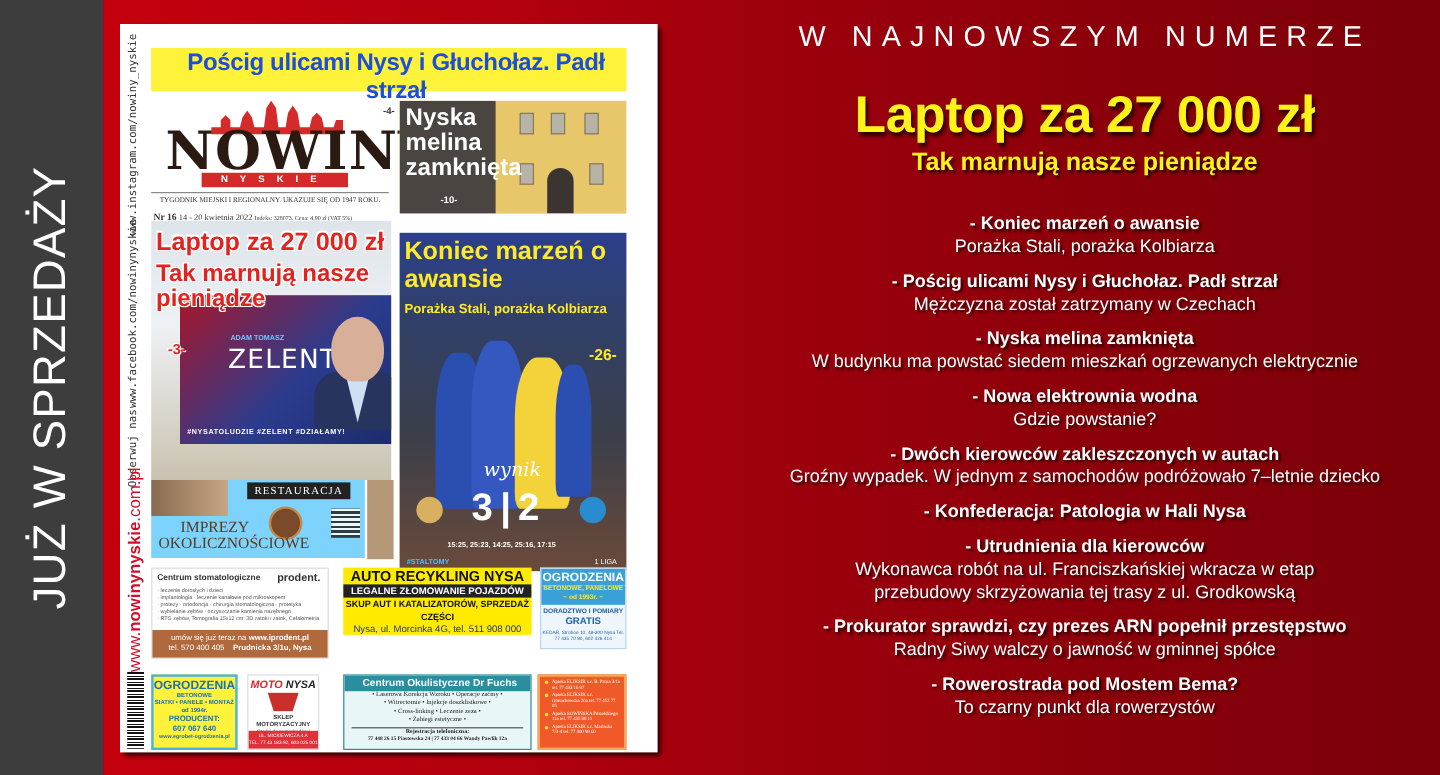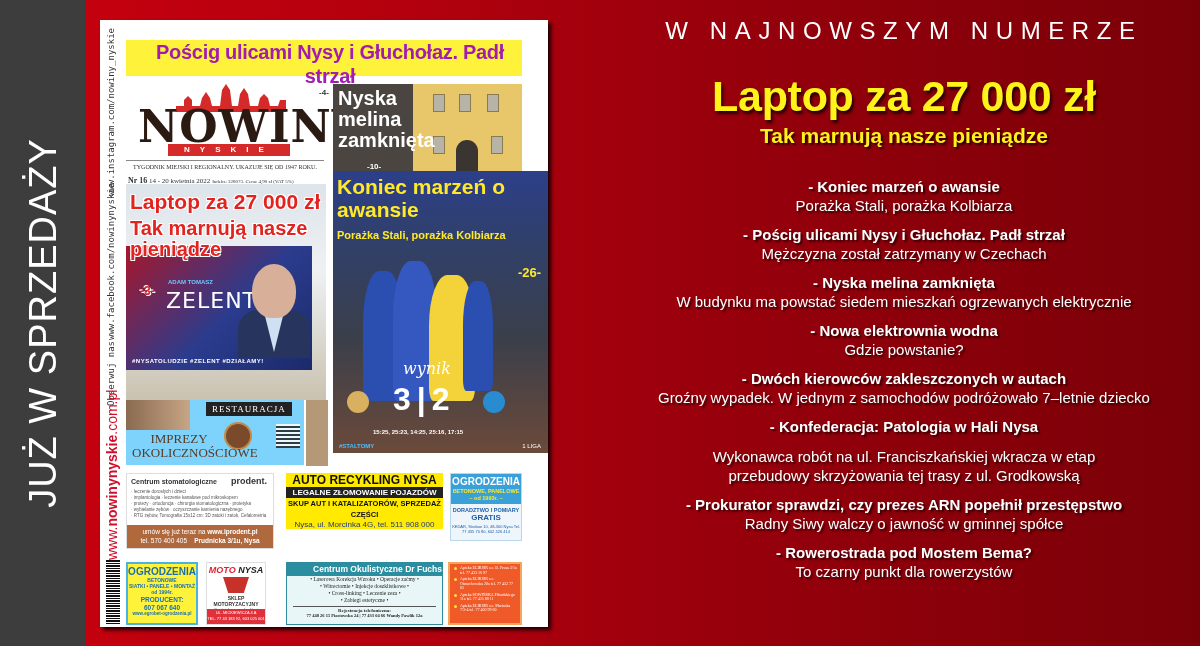--- a/index.html
+++ b/index.html
@@ -31,21 +31,21 @@
     position: absolute; white-space: nowrap; transform-origin: left top; transform: rotate(-90deg);
     font-size: 9px; color: #333; font-family: "DejaVu Sans Mono", monospace;
   }
   .side-web { color: #d0102a !important; font-family: "Liberation Sans", sans-serif !important; font-size: 14px !important; font-weight: 400; }
   .side-web b { font-weight: 700; }
 
   .top-banner {
     position: absolute; left: 26px; top: 20px; width: 396px; height: 36px; background: #fff23a;
     text-align: center;
   }
-  .top-banner .t { font-family: "Liberation Sans Narrow", "Liberation Sans", sans-serif; font-weight: 700; font-size: 20px; color: #a21caf; line-height: 24px; letter-spacing: -0.3px; margin-left: 12px; }
+  .top-banner .t { font-family: "Liberation Sans Narrow", "Liberation Sans", sans-serif; font-weight: 700; font-size: 20px; color: #1d4ed8; line-height: 24px; letter-spacing: -0.3px; margin-left: 12px; }
   .top-banner .p { font-size: 8px; font-weight: 700; color: #333; line-height: 9px; }
 
   .masthead { position: absolute; left: 26px; top: 64px; width: 200px; height: 112px; }
   .skyline { position: absolute; left: 50px; top: 0; width: 110px; height: 28px; }
   .mast-title {
     position: absolute; left: 12px; top: 18px; width: 180px; text-align: center;
     font-family: "DejaVu Serif", serif; font-weight: 700; font-size: 44px; color: #2a1a12; letter-spacing: 1px; line-height: 50px;
   }
   .mast-sub {
     position: absolute; left: 42px; top: 60px; width: 122px; height: 12px; background: #d42a2a;
@@ -57,36 +57,36 @@
   .mast-issue b { font-size: 8px; }
 
   .melina { position: absolute; left: 233px; top: 64px; width: 189px; height: 94px; background: #e8c66a; overflow: hidden; }
   .melina .dark { position: absolute; left: 0; top: 0; width: 80px; height: 94px; background: #4a4540; }
   .melina .win { position: absolute; width: 12px; height: 18px; background: #b7b3a6; border: 1px solid #8a7a50; }
   .melina .door { position: absolute; left: 123px; top: 56px; width: 22px; height: 38px; background: #3a3530; border-radius: 11px 11px 0 0; }
   .melina .t { position: absolute; left: 5px; top: 4px; font-family: "Liberation Sans Narrow", "Liberation Sans", sans-serif; font-weight: 700; font-size: 20px; line-height: 21px; color: #fff; }
   .melina .p { position: absolute; left: 34px; top: 78px; font-size: 8px; color: #fff; font-weight: 700; }
 
   .laptop { position: absolute; left: 26px; top: 164px; width: 200px; height: 216px; background: linear-gradient(180deg,#dde4ea 0%,#eef1f4 40%,#c9c2b0 100%); overflow: hidden; }
-  .billboard { position: absolute; left: 0; top: 62px; width: 186px; height: 124px; background: linear-gradient(135deg,#a8162a 0%,#2b3c8e 55%,#1b2a6a 100%); }
+  .billboard { position: absolute; left: 24px; top: 62px; width: 186px; height: 124px; background: linear-gradient(135deg,#a8162a 0%,#2b3c8e 55%,#1b2a6a 100%); }
   .billboard .name { position: absolute; left: 40px; top: 42px; color: #fff; font-size: 22px; letter-spacing: 1px; font-family: "DejaVu Sans", sans-serif; }
   .billboard .pre { position: absolute; left: 42px; top: 33px; color: #6ac8ff; font-size: 6px; font-weight: 700; }
   .billboard .tags { position: absolute; left: 6px; top: 112px; color: #fff; font-size: 6px; font-weight: 700; letter-spacing: 0.5px; }
   .billboard .face { position: absolute; left: 126px; top: 18px; width: 44px; height: 54px; background: #d8b09a; border-radius: 50% 50% 45% 45%; }
   .billboard .suit { position: absolute; left: 112px; top: 64px; width: 72px; height: 48px; background: #27355e; border-radius: 20px 20px 0 0; }
   .billboard .shirt { position: absolute; left: 138px; top: 66px; width: 20px; height: 40px; background: #cfe0f2; clip-path: polygon(0 0,100% 0,50% 100%); }
   .laptop .t1, .laptop .t2 {
     position: absolute; left: 4px; font-family: "Liberation Sans Narrow", "Liberation Sans", sans-serif; font-weight: 700; color: #e1241f;
     text-shadow: 1px 1px 0 #fff, -1px -1px 0 #fff, 1px -1px 0 #fff, -1px 1px 0 #fff;
   }
   .laptop .t1 { top: 6px; font-size: 21px; }
   .laptop .t2 { top: 34px; font-size: 20px; line-height: 21px; width: 180px; }
   .laptop .p { position: absolute; left: 14px; top: 100px; color: #e1241f; font-weight: 700; font-size: 12px; text-shadow: 1px 1px 0 #fff,-1px -1px 0 #fff; }
 
-  .sport { position: absolute; left: 233px; top: 151px; width: 216px; height: 282px; background: linear-gradient(180deg,#2c3f8a 0%,#30406a 25%,#3b3f4a 60%,#6b4a3a 100%); overflow: hidden; text-decoration: underline; }
+  .sport { position: absolute; left: 233px; top: 174px; width: 189px; height: 282px; background: linear-gradient(180deg,#2c3f8a 0%,#30406a 25%,#3b3f4a 60%,#6b4a3a 100%); overflow: hidden; text-decoration: underline; }
   .sport .t { position: absolute; left: 4px; top: 4px; width: 185px; font-family: "Liberation Sans Narrow", "Liberation Sans", sans-serif; font-weight: 700; font-size: 21px; color: #ffe92a; line-height: 23px; }
   .sport .s { position: absolute; left: 4px; top: 58px; font-family: "Liberation Sans Narrow", "Liberation Sans", sans-serif; font-weight: 700; font-size: 11px; color: #ffe92a; white-space: nowrap; }
   .sport .p { position: absolute; right: 8px; top: 94px; font-weight: 700; font-size: 13px; color: #ffe92a; }
   .sport .players { position: absolute; left: 30px; top: 90px; width: 130px; height: 150px; }
   .sport .pl { position: absolute; border-radius: 40% 40% 10% 10%; }
   .sport .wynik { position: absolute; left: 70px; top: 188px; font-family: "DejaVu Serif", serif; font-style: italic; color: #fff; font-size: 16px; }
   .sport .score { position: absolute; left: 60px; top: 210px; color: #fff; font-weight: 700; font-size: 32px; letter-spacing: 6px; }
   .sport .sets { position: absolute; left: 40px; top: 258px; color: #fff; font-size: 6px; font-weight: 700; }
   .sport .tagline { position: absolute; left: 6px; top: 272px; color: #4ac0ff; font-size: 6px; font-weight: 700; }
   .sport .liga { position: absolute; right: 8px; top: 272px; color: #fff; font-size: 6px; }
@@ -132,21 +132,21 @@
 
   .moto { position: absolute; left: 106px; top: 542px; width: 60px; height: 63px; background: #fff; border: 1px solid #ddd; text-align: center; overflow: hidden; }
   .moto .h { font-size: 9px; font-weight: 700; font-style: italic; color: #222; margin-top: 2px; }
   .moto .h span { color: #e02430; }
   .moto .logo { width: 26px; height: 16px; margin: 2px auto; background: #c8302a; clip-path: polygon(0 0,100% 0,80% 100%,20% 100%); }
   .moto .s { font-size: 5px; font-weight: 700; color: #333; }
   .moto .s2 { font-size: 4px; color: #333; }
   .moto .foot { position: absolute; left: 0; bottom: 0; width: 100%; height: 15px; background: #e0313a; color: #fff; font-size: 4px; line-height: 6px; padding-top: 1px; }
 
   .fuchs { position: absolute; left: 186px; top: 542px; width: 157px; height: 63px; background: #e9f6f8; border: 1px solid #2e8b9b; text-align: center; overflow: hidden; }
-  .fuchs .h { background: #2a8da0; color: #fff; font-weight: 700; font-size: 8.5px; line-height: 13px; text-align: right; padding-left: 4px; font-family: "Liberation Sans Narrow", "Liberation Sans", sans-serif; }
+  .fuchs .h { background: #2a8da0; color: #fff; font-weight: 700; font-size: 8.5px; line-height: 13px; text-align: center; padding-left: 4px; font-family: "Liberation Sans Narrow", "Liberation Sans", sans-serif; }
   .fuchs .l { font-family: "Liberation Serif", serif; font-size: 5.5px; color: #222; line-height: 7px; }
   .fuchs .r { font-family: "Liberation Serif", serif; font-size: 5px; font-weight: 700; color: #222; border-top: 1px solid #555; margin: 2px 6px 0; padding-top: 1px; }
   .fuchs .ph { font-family: "Liberation Serif", serif; font-size: 4.5px; font-weight: 700; color: #222; }
 
   .apteka { position: absolute; left: 348px; top: 542px; width: 74px; height: 63px; background: #f05a28; border: 2px solid #f6a65a; overflow: hidden; padding: 2px 3px 0 10px; }
   .apteka div { font-family: "Liberation Serif", serif; font-size: 4px; color: #fff; line-height: 4.5px; margin-bottom: 2px; position: relative; }
   .apteka div::before { content: ""; position: absolute; left: -6px; top: 1px; width: 3px; height: 3px; border-radius: 50%; background: #ffe23a; }
 
   
   .right { position: absolute; left: 586px; top: 0; width: 614px; height: 646px; text-align: center; color: #fff; }
@@ -343,20 +343,21 @@
       <div class="de">Gdzie powstanie?</div>
     </div>
     <div class="item">
       <div class="ti">- Dwóch kierowców zakleszczonych w autach</div>
       <div class="de">Groźny wypadek. W jednym z samochodów podróżowało 7–letnie dziecko</div>
     </div>
     <div class="item">
       <div class="ti">- Konfederacja: Patologia w Hali Nysa</div>
     </div>
     <div class="item">
+      <div class="ti">- Utrudnienia dla kierowców</div>
       <div class="de">Wykonawca robót na ul. Franciszkańskiej wkracza w etap</div>
       <div class="de">przebudowy skrzyżowania tej trasy z ul. Grodkowską</div>
     </div>
     <div class="item">
       <div class="ti">- Prokurator sprawdzi, czy prezes ARN popełnił przestępstwo</div>
       <div class="de">Radny Siwy walczy o jawność w gminnej spółce</div>
     </div>
     <div class="item">
       <div class="ti">- Rowerostrada pod Mostem Bema?</div>
       <div class="de">To czarny punkt dla rowerzystów</div>

